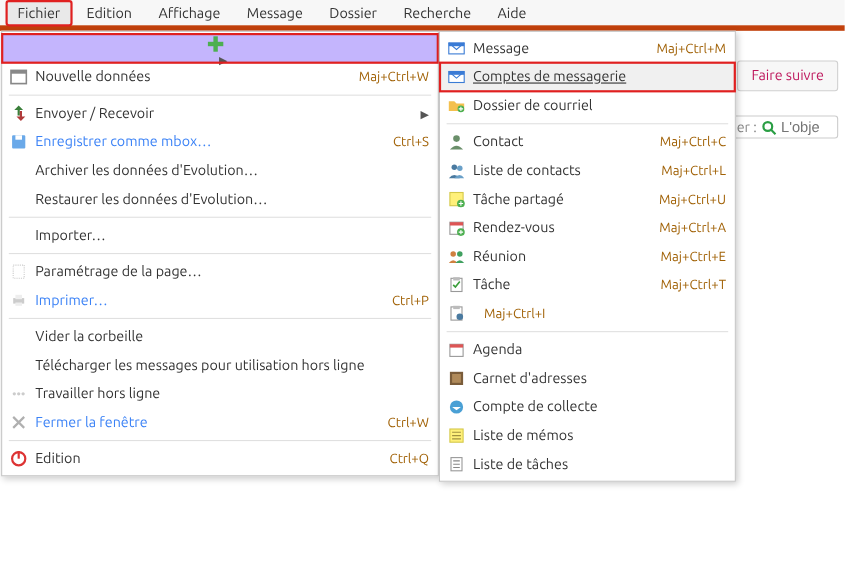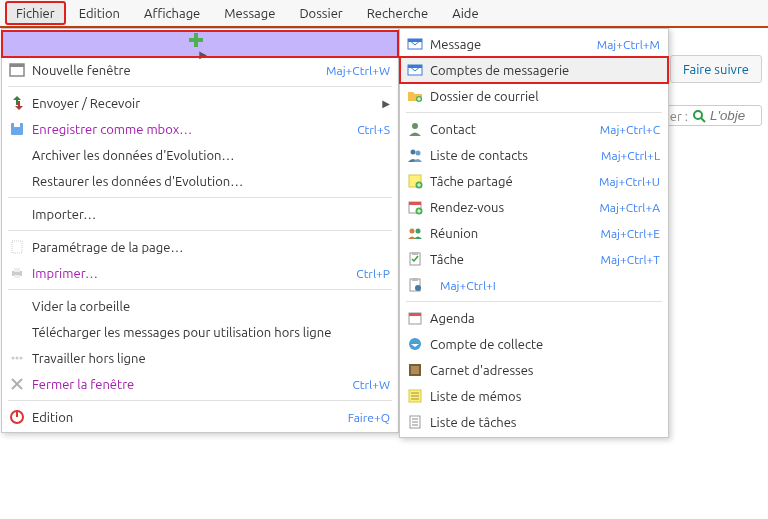--- a/index.html
+++ b/index.html
@@ -12,21 +12,21 @@
     height: 519px;
     overflow: hidden;
     position: relative;
   }
   .menubar {
     display: flex;
     align-items: center;
     height: 28px;
     padding: 2px 6px;
     background: #f7f7f7;
-    border-bottom: 2px solid #c2410c;
+    border-bottom: 5px solid #c2410c;
     gap: 4px;
     position: relative;
     z-index: 2;
   }
   .menubar .mitem {
     padding: 4px 10px;
     cursor: default;
     border-radius: 2px;
   }
   .menubar .mitem.active {
@@ -62,78 +62,78 @@
   .icon {
     width: 18px;
     height: 18px;
     display: inline-flex;
     align-items: center;
     justify-content: center;
     margin-right: 6px;
     flex: none;
   }
   .label { flex: 1; white-space: nowrap; overflow: hidden; }
-  .disabled { color: #a21caf; }
-  .shortcut { color: #3b82f6; font-size: 12px; margin-left: 10px; }
+  .disabled { color: #3b82f6; }
+  .shortcut { color: #a16207; font-size: 12px; margin-left: 10px; }
   .arrow { margin-left: 8px; color: #555; font-size: 10px; }
   .sep {
     height: 1px;
     background: #e0e0e0;
     margin: 3px 6px;
   }
   .submenu {
     position: absolute;
     top: 28px;
     left: 399px;
     width: 270px;
     background: #fff;
     border: 1px solid #c7c7c7;
     box-shadow: 2px 2px 6px rgba(0,0,0,0.2);
     z-index: 4;
     padding: 2px 0;
   }
   .submenu .row.selected {
     background: #f0f0f0;
+    text-decoration: underline;
   }
   .toolbar-right {
     position: absolute;
     top: 55px;
     right: 6px;
     display: flex;
     align-items: center;
     gap: 6px;
     z-index: 1;
   }
   .btn {
     padding: 6px 12px;
     background: #f7f7f7;
     border: 1px solid #d0d0d0;
     border-radius: 3px;
     font-size: 13px;
-    color: #0369a1;
+    color: #be185d;
   }
   .searchwrap {
     position: absolute;
     top: 105px;
     right: 6px;
     background: #fff;
     border: 1px solid #ccc;
     border-radius: 3px;
     display: flex;
     align-items: center;
     padding: 2px 6px;
     font-size: 13px;
     z-index: 1;
   }
   .searchwrap .lbl { color: #888; margin-right: 4px; }
   .searchwrap .mag { color: #2a9e44; margin-right: 4px; }
   .searchwrap input {
     border: none;
     outline: none;
-    font-style: italic;
     color: #b91c1c;
     width: 45px;
   }
   svg { display: block; }
 </style>
 </head>
 <body>
 
 <svg width="0" height="0" style="position:absolute">
   <defs>
@@ -275,21 +275,21 @@
       </span>
       <span class="label">Nouveau</span>
       <span class="arrow">▶</span>
     </div>
     <div class="row">
       <span class="icon">
         <svg width="16" height="16" viewBox="0 0 16 16">
           <use href="#i-window"></use>
         </svg>
       </span>
-      <span class="label">Nouvelle fenêtre</span>
+      <span class="label">Nouvelle données</span>
       <span class="shortcut">Maj+Ctrl+W</span>
     </div>
     <div class="sep"></div>
     <div class="row">
       <span class="icon">
         <svg width="16" height="16" viewBox="0 0 16 16">
           <use href="#i-sendrecv"></use>
         </svg>
       </span>
       <span class="label">Envoyer / Recevoir</span>
@@ -362,21 +362,21 @@
       <span class="shortcut disabled">Ctrl+W</span>
     </div>
     <div class="sep"></div>
     <div class="row">
       <span class="icon">
         <svg width="16" height="16" viewBox="0 0 16 16">
           <use href="#i-power-red"></use>
         </svg>
       </span>
       <span class="label">Edition</span>
-      <span class="shortcut">Faire+Q</span>
+      <span class="shortcut">Ctrl+Q</span>
     </div>
   </div>
 
 <div class="submenu" id="submenu">
     <div class="row">
       <span class="icon">
         <svg width="16" height="16" viewBox="0 0 16 16">
           <use href="#i-mail"></use>
         </svg>
       </span>
@@ -467,32 +467,32 @@
       <span class="icon">
         <svg width="16" height="16" viewBox="0 0 16 16">
           <use href="#i-agenda"></use>
         </svg>
       </span>
       <span class="label">Agenda</span>
     </div>
     <div class="row">
       <span class="icon">
         <svg width="16" height="16" viewBox="0 0 16 16">
+          <use href="#i-addressbook"></use>
+        </svg>
+      </span>
+      <span class="label">Carnet d'adresses</span>
+    </div>
+    <div class="row">
+      <span class="icon">
+        <svg width="16" height="16" viewBox="0 0 16 16">
           <use href="#i-collect"></use>
         </svg>
       </span>
       <span class="label">Compte de collecte</span>
-    </div>
-    <div class="row">
-      <span class="icon">
-        <svg width="16" height="16" viewBox="0 0 16 16">
-          <use href="#i-addressbook"></use>
-        </svg>
-      </span>
-      <span class="label">Carnet d'adresses</span>
     </div>
     <div class="row">
       <span class="icon">
         <svg width="16" height="16" viewBox="0 0 16 16">
           <use href="#i-memo-list"></use>
         </svg>
       </span>
       <span class="label">Liste de mémos</span>
     </div>
     <div class="row">

